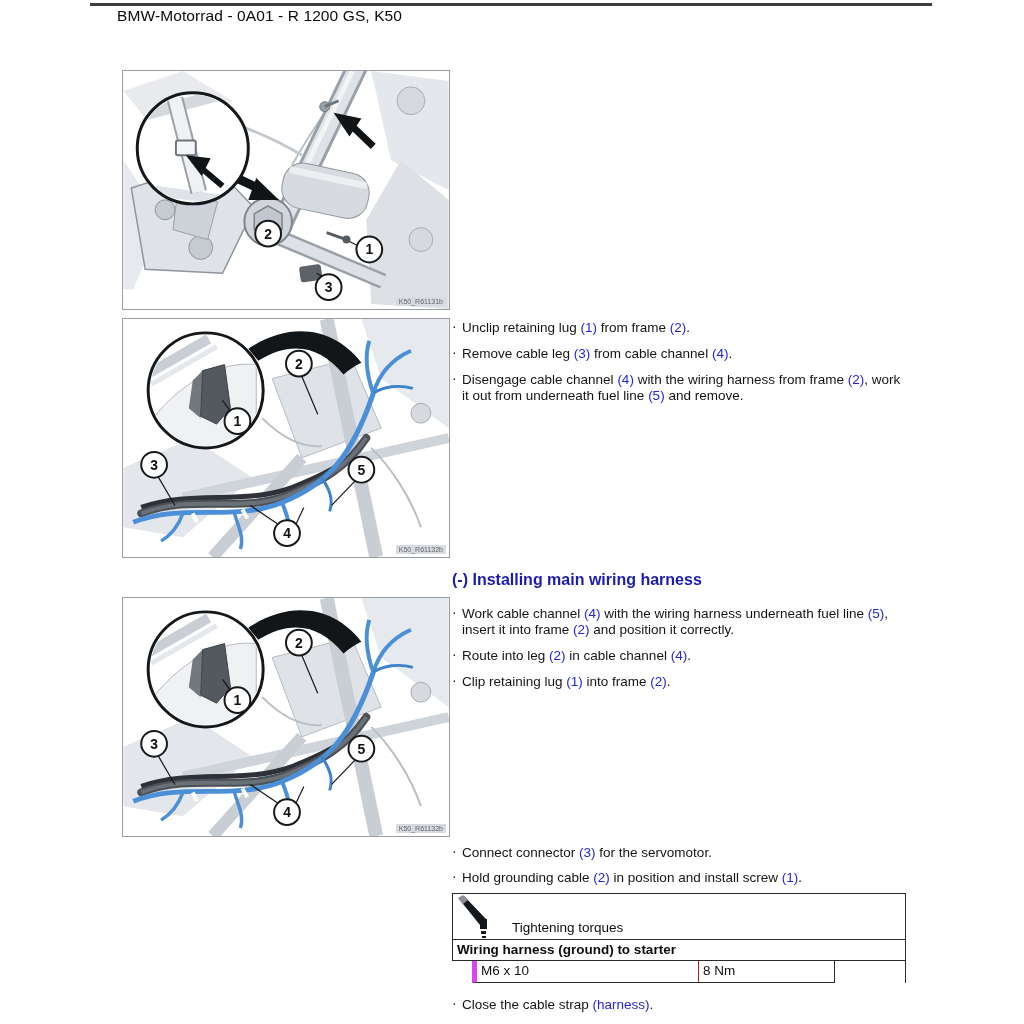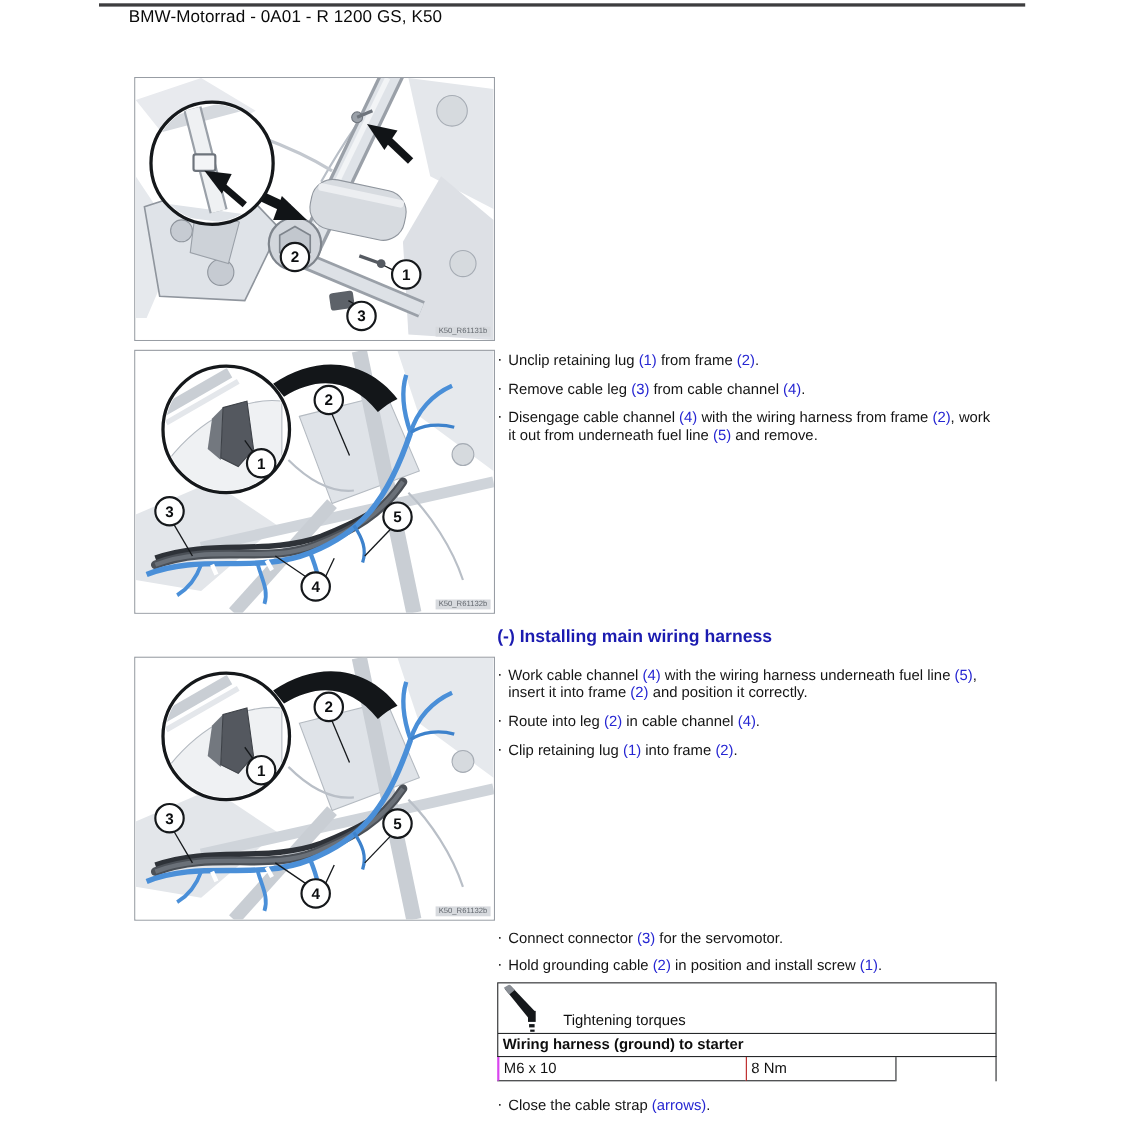--- a/index.html
+++ b/index.html
@@ -23,21 +23,21 @@
   .ref{color:#2626d2;}
   .install-heading{font-size:16px;font-weight:bold;color:#1b1bb0;}
 
   .torque-table{position:absolute;left:452px;top:893px;width:454px;box-sizing:border-box;font-size:13.5px;}
   .tt-header{position:relative;height:47px;border:1px solid #27292b;box-sizing:border-box;}
   .tt-title{position:absolute;left:43px;top:26px;font-weight:normal;color:#0e0e0e;margin-left:16px;}
   .tt-icon{position:absolute;left:3px;top:1px;}
   .tt-section{border:1px solid #27292b;border-top:none;box-sizing:border-box;font-weight:bold;padding:2px 4px 3px 4px;color:#0e0e0e;}
   .tt-row{display:flex;box-sizing:border-box;}
   .tt-cell{box-sizing:border-box;padding:2px 4px 3px 4px;height:22px;}
-  .tt-cell.c1{width:226px;border-left:2px solid #d946ef;border-bottom:1px solid #27292b;}
+  .tt-cell.c1{width:226px;border-left:5px solid #d946ef;border-bottom:1px solid #27292b;margin-left:20px;}
   .tt-cell.c2{width:136px;border-left:1px solid #b91c1c;border-bottom:1px solid #27292b;}
   .tt-cell.c3{flex:1;border-left:1px solid #27292b;border-right:1px solid #27292b;}
 </style>
 </head>
 <body>
 
 <div class="page">
 
   <div class="top-rule"></div>
   <div class="header-title">BMW-Motorrad - 0A01 - R 1200 GS, K50</div>
@@ -315,17 +315,17 @@
     <div class="tt-row">
       <div class="tt-cell c1">M6 x 10</div>
       <div class="tt-cell c2">8 Nm</div>
       <div class="tt-cell c3"></div>
     </div>
   </div>
 
   <div class="col" style="top:997px;">
     <div class="bullet">
       <span class="dot">·</span>
-      <span><span>Close the cable strap </span><span class="ref">(arrows)</span><span>.</span></span>
+      <span><span>Close the cable strap </span><span class="ref">(harness)</span><span>.</span></span>
     </div>
   </div>
 
 </div>
 
 </body></html>

